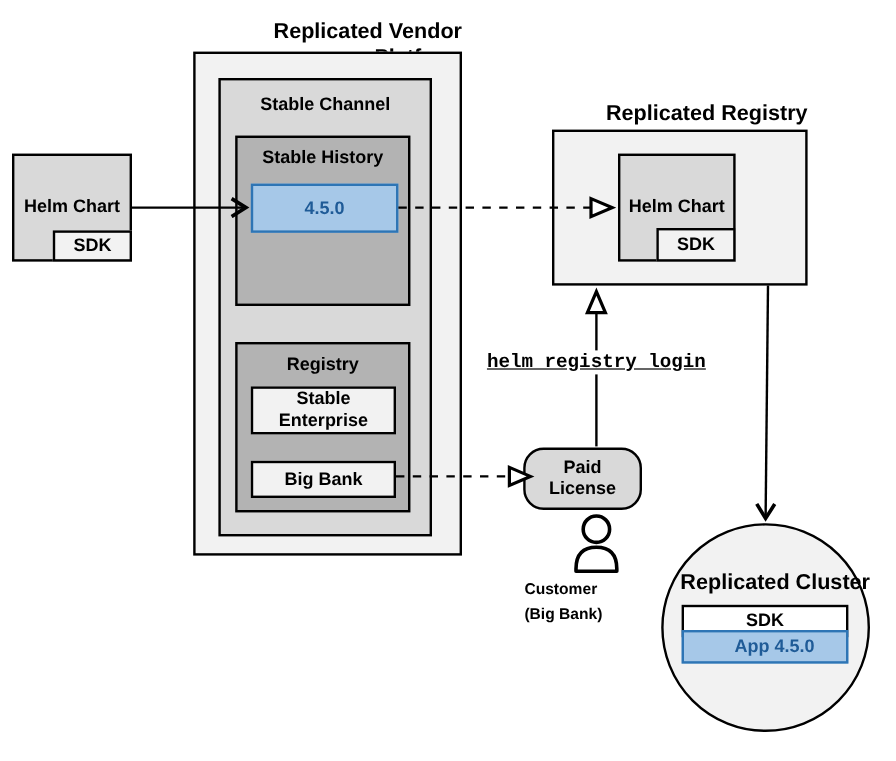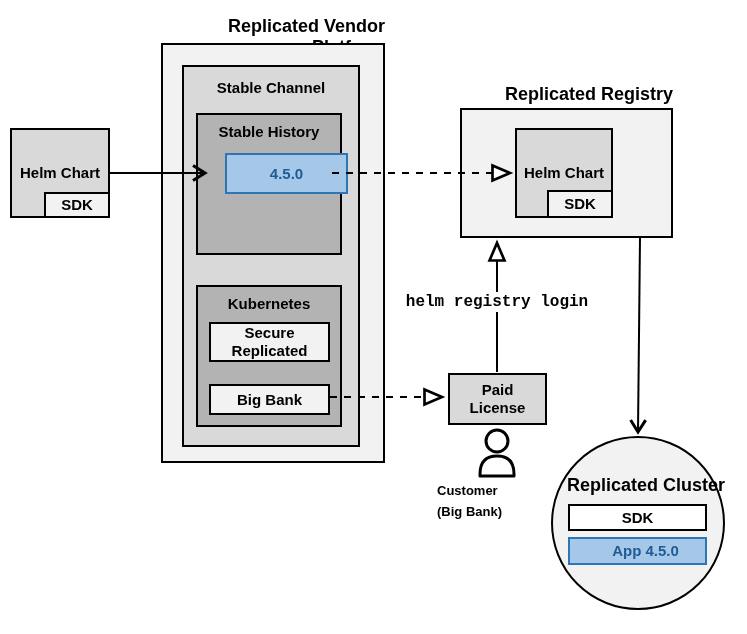--- a/index.html
+++ b/index.html
@@ -13,49 +13,49 @@
   .fill-light  { background:#d9d9d9; }
   .fill-mid    { background:#b3b3b3; }
   .fill-blue   { background:#a6c8e8; border-color:#2e75b5; }
   .lbl { font-weight:bold; font-size:15px; line-height:1.2; text-align:center; }
   .center-lbl { display:flex; align-items:center; justify-content:center; }
   .top-lbl { display:flex; align-items:flex-start; justify-content:center; }
   .title { position:absolute; font-weight:bold; font-size:18px; text-align:right; }
   .blue-text { color:#1f5b97; }
   .cmd {
     position:absolute; font-family:"Liberation Mono", monospace; font-weight:bold;
-    font-size:16px; text-align:center; background:#ffffff; line-height:20px; height:20px;
+    font-size:16px; text-align:center; background:#ffffff; line-height:20px; height:20px;text-decoration:underline;
   }
   svg.overlay { position:absolute; left:0; top:0; pointer-events:none; }
   .actor-caption { position:absolute; font-weight:bold; font-size:13px; line-height:21px; }
 </style>
 </head>
 <body>
 
 <div class="canvas">
 
   <div class="title" style="left:161px; top:16px; width:224px;">Replicated Vendor Platform</div>
   <div class="box fill-xlight" style="left:161px; top:43px; width:224px; height:420px;"></div>
 
   <div class="box fill-light top-lbl" style="left:182px; top:65px; width:178px; height:382px; padding-top:12px;">
     <span class="lbl">Stable Channel</span>
   </div>
 
   <div class="box fill-mid top-lbl" style="left:196px; top:113px; width:146px; height:142px; padding-top:8px;">
     <span class="lbl">Stable History</span>
   </div>
-  <div class="box fill-blue center-lbl" style="left:209px; top:153px; width:123px; height:41px;margin-left:16px;">
+  <div class="box fill-blue center-lbl" style="left:209px; top:153px; width:123px; height:41px;">
     <span class="lbl blue-text">4.5.0</span>
   </div>
 
   <div class="box fill-mid top-lbl" style="left:196px; top:285px; width:146px; height:142px; padding-top:8px;">
-    <span class="lbl">Kubernetes</span>
+    <span class="lbl">Registry</span>
   </div>
   <div class="box fill-xlight center-lbl" style="left:209px; top:322px; width:121px; height:40px;">
-    <span class="lbl" style="width:84px;">Secure Replicated</span>
+    <span class="lbl" style="width:84px;">Stable Enterprise</span>
   </div>
   <div class="box fill-xlight center-lbl" style="left:209px; top:384px; width:121px; height:31px;">
     <span class="lbl">Big Bank</span>
   </div>
 
   <div class="box fill-light center-lbl" style="left:10px; top:128px; width:100px; height:90px;">
     <span class="lbl">Helm Chart</span>
   </div>
   <div class="box fill-xlight center-lbl" style="left:44px; top:192px; width:66px; height:26px;">
     <span class="lbl">SDK</span>
@@ -63,39 +63,39 @@
 
   <div class="title" style="left:460px; top:84px; width:213px;">Replicated Registry</div>
   <div class="box fill-xlight" style="left:460px; top:108px; width:213px; height:130px;"></div>
   <div class="box fill-light center-lbl" style="left:515px; top:128px; width:98px; height:90px;">
     <span class="lbl">Helm Chart</span>
   </div>
   <div class="box fill-xlight center-lbl" style="left:547px; top:190px; width:66px; height:28px;">
     <span class="lbl">SDK</span>
   </div>
 
-  <div class="box fill-light center-lbl" style="left:448px; top:373px; width:99px; height:52px;">
+  <div class="box fill-light center-lbl" style="left:436px; top:373px; width:99px; height:52px;border-radius:17px;">
     <span class="lbl" style="width:58px;">Paid License</span>
   </div>
 
   <svg class="overlay" style="left:477px; top:427px;" width="40" height="53" viewBox="0 0 40 53">
     <circle cx="20" cy="14" r="11" fill="none" stroke="#000" stroke-width="3"></circle>
     <path d="M3,49 L3,47 Q3,29 20,29 Q37,29 37,47 L37,49 Z" fill="none" stroke="#000" stroke-width="3" stroke-linejoin="round"></path>
   </svg>
   <div class="actor-caption" style="left:437px; top:480px; width:120px;">
     <div>Customer</div>
     <div>(Big Bank)</div>
   </div>
 
   <div class="box fill-xlight" style="left:551px; top:436px; width:174px; height:174px; border-radius:50%;"></div>
   <div class="title" style="left:551px; top:475px; width:174px;">Replicated Cluster</div>
   <div class="box fill-white center-lbl" style="left:568px; top:504px; width:139px; height:27px;">
     <span class="lbl">SDK</span>
   </div>
-  <div class="box fill-blue center-lbl" style="left:568px; top:537px; width:139px; height:28px;padding-left:16px;">
+  <div class="box fill-blue center-lbl" style="left:568px; top:525px; width:139px; height:28px;padding-left:16px;">
     <span class="lbl blue-text">App 4.5.0</span>
   </div>
 
   <svg class="overlay" width="747" height="634" viewBox="0 0 747 634">
     <defs>
       <marker id="mOpen" viewBox="0 0 12 12" refX="10" refY="6" markerWidth="9" markerHeight="9" orient="auto-start-reverse">
         <path d="M2,1 L10,6 L2,11" fill="none" stroke="#000" stroke-width="2"></path>
       </marker>
       <marker id="mHollow" viewBox="0 0 14 12" refX="12" refY="6" markerWidth="12" markerHeight="10" orient="auto-start-reverse">
         <path d="M1.5,1.5 L12,6 L1.5,10.5 Z" fill="#ffffff" stroke="#000" stroke-width="1.6"></path>

